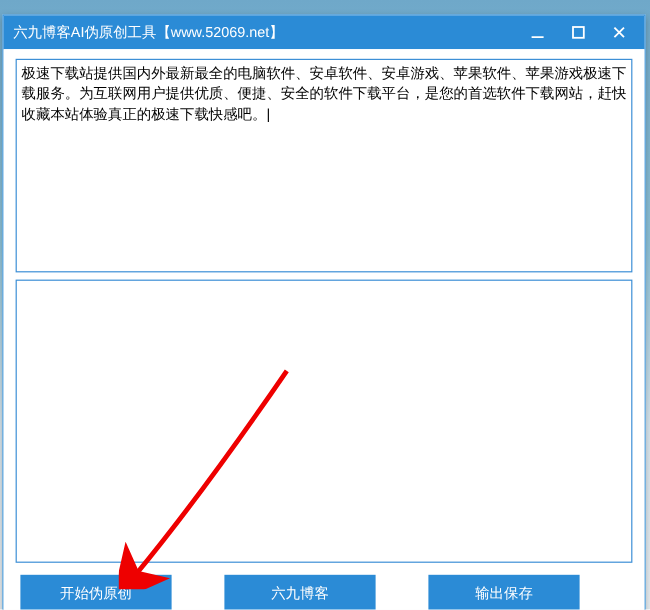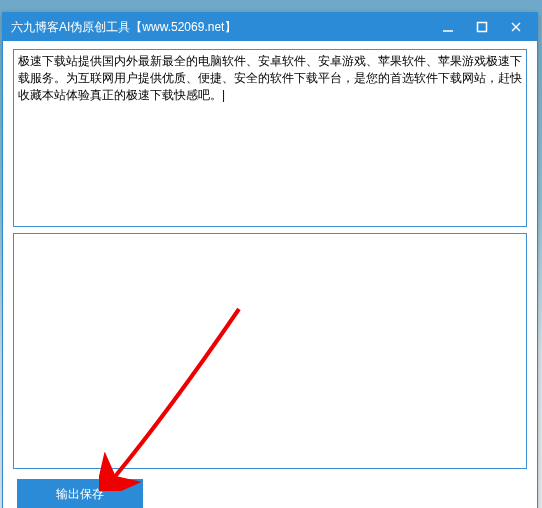--- a/index.html
+++ b/index.html
@@ -84,20 +84,22 @@
             </svg>
         </div>
       </div>
     </div>
 
     <div class="client">
       <textarea class="textbox input" style="">极速下载站提供国内外最新最全的电脑软件、安卓软件、安卓游戏、苹果软件、苹果游戏极速下载服务。为互联网用户提供优质、便捷、安全的软件下载平台，是您的首选软件下载网站，赶快收藏本站体验真正的极速下载快感吧。|</textarea>
       <textarea class="textbox output" style=""></textarea>
 
       <div class="btn-row">
+        <button class="btn">开始伪原创</button>
+        <button class="btn">六九博客</button>
         <button class="btn">输出保存</button>
       </div>
 
       <svg class="arrow" viewBox="0 0 150 190">
         <defs>
           <marker id="ah" markerWidth="12" markerHeight="12" refX="4" refY="6" orient="auto">
             <path d="M0,0 L12,6 L0,12 L3,6 Z" fill="#e00"></path>
           </marker>
         </defs>
         <path d="M140,8 Q70,110 14,178" stroke="#e00" stroke-width="4" fill="none" marker-end="url(#ah)"></path>

